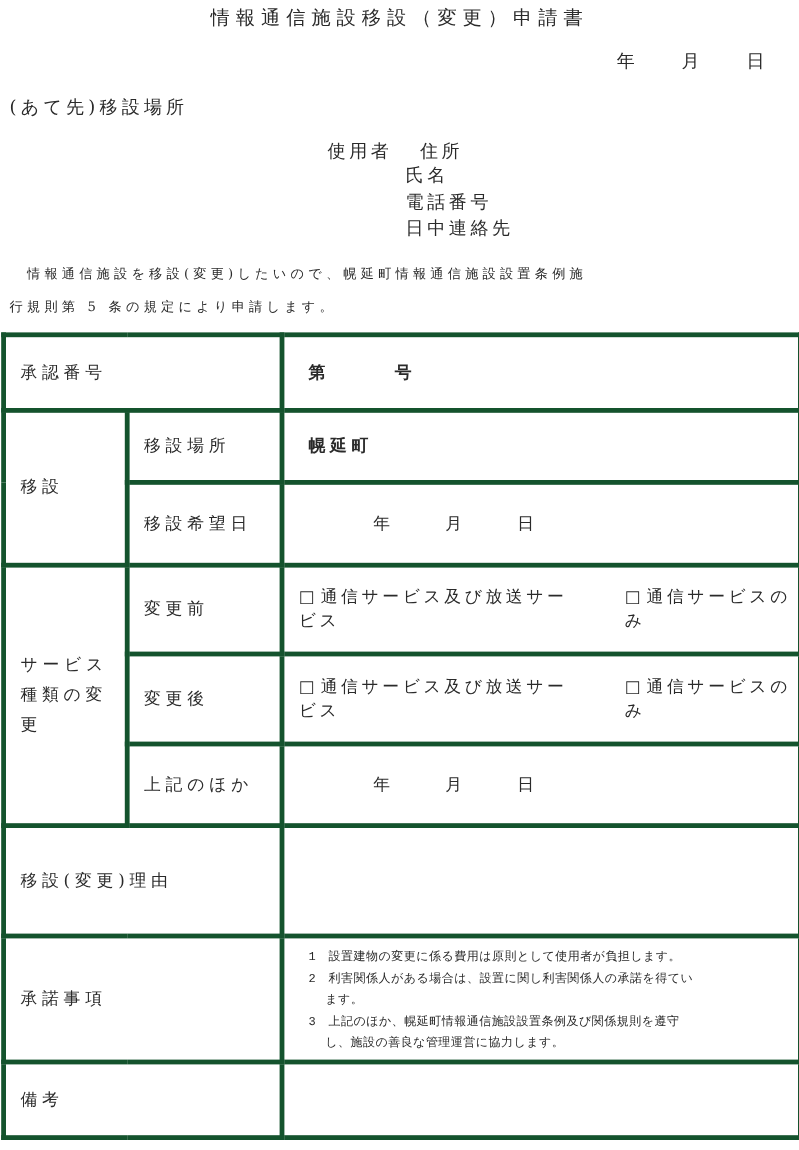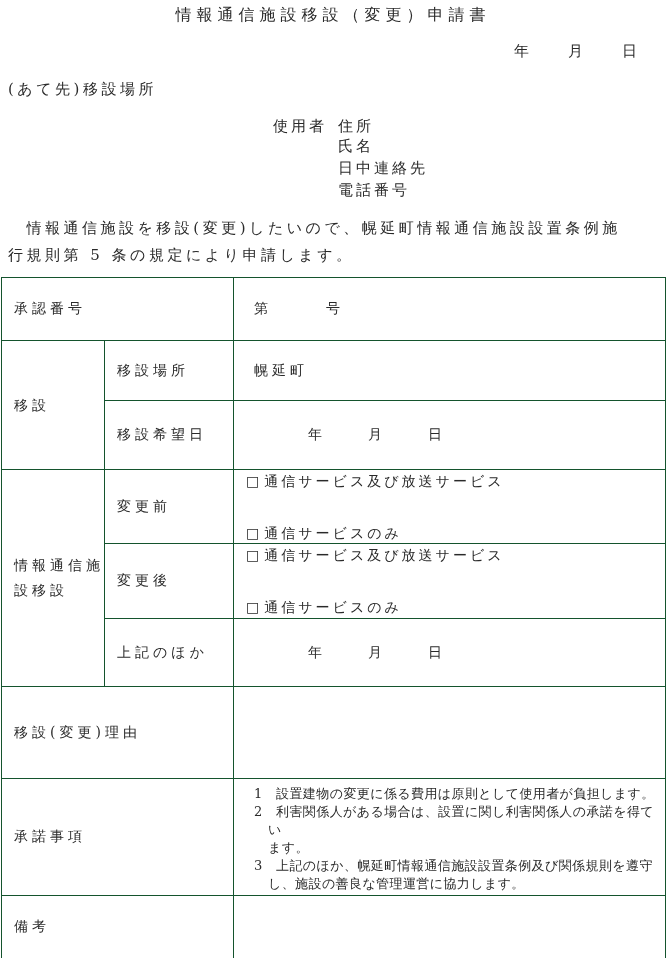--- a/index.html
+++ b/index.html
@@ -29,58 +29,59 @@
     line-height: 22px;
   }
   .addressee {
     margin: 16px 0 0 8px;
     font-size: 15px;
     letter-spacing: 3.5px;
     line-height: 22px;
   }
   .applicant-wrap { position: relative; margin: 15px 0 0 273px; height: 90px; }
   .app-row { font-size: 15px; letter-spacing: 3px; line-height: 22px; }
-  .app-row.first { display: flex; gap: 11px; }
+  .app-row.first { display: flex; gap: 23px; }
   .app-row.indent { margin-left: 65px; font-family: Liberation Mono, monospace; }
   .body-text {
     margin: 10px 8px 0 8px;
-    font-size: 15px;
+    font-size: 11px;
     letter-spacing: 3.5px;
     line-height: 27px;
     white-space: pre-line;
   }
 
   table.form-table {
     width: 664px;
     margin: 8px 1px 0 1px;
     border-collapse: collapse;
     table-layout: fixed;
   }
   .form-table td {
-    border: 1px solid #14532d;
+    border: 4px solid #14532d;
     vertical-align: middle;
     font-size: 14px;
     letter-spacing: 4px;
     padding: 0;
     overflow: hidden;
   }
   td.lbl { padding-left: 12px; }
   td.grp { padding-left: 12px; line-height: 25px; margin-top: 20px; }
-  td.val { padding-left: 20px; }
+  td.val { padding-left: 20px; font-weight: bold; }
   td.date-val { padding-left: 74px; letter-spacing: 6px; }
   td.checks-cell { padding-left: 12px; letter-spacing: 3px; }
-  .checks { display: flex; flex-direction: column; gap: 32px; }
+  .checks { display: flex; flex-direction: row; gap: 32px; }
   .check-row { line-height: 20px; }
   .check-row .box { margin-right: 2px; }
   td.consent-cell {
     padding: 6px 10px 2px 8px;
-    font-size: 13px;
+    font-size: 10px;
     letter-spacing: 0.4px;
     line-height: 18px;
     vertical-align: middle;
+    font-family: Liberation Mono, monospace;
   }
   .consent-item {
     padding-left: 26px;
     text-indent: -14px;
     white-space: pre-line;
   }
 </style>
 </head>
 <body>
 
@@ -91,22 +92,22 @@
   <div class="header-date">年　　月　　日</div>
 
   <div class="addressee">(あて先)移設場所</div>
 
   <div class="applicant-wrap">
     <div class="app-row first">
       <span>使用者</span>
       <span>住所</span>
     </div>
     <div class="app-row indent">氏名</div>
+    <div class="app-row indent">電話番号</div>
     <div class="app-row indent">日中連絡先</div>
-    <div class="app-row indent">電話番号</div>
 
   </div>
 
   <div class="body-text">　情報通信施設を移設(変更)したいので、幌延町情報通信施設設置条例施
 行規則第 5 条の規定により申請します。</div>
 
   <table class="form-table">
     <colgroup>
       <col style="width:103px">
       <col style="width:129px">
@@ -124,21 +125,21 @@
       <td class="lbl">移設場所</td>
       <td class="val">幌延町</td>
     </tr>
 
     <tr style="height:69px">
       <td class="lbl">移設希望日</td>
       <td class="date-val">年　　月　　日</td>
     </tr>
 
     <tr style="height:74px">
-      <td rowspan="3" class="grp">情報通信施設移設</td>
+      <td rowspan="3" class="grp">サービス種類の変更</td>
       <td class="lbl">変更前</td>
       <td class="checks-cell">
         <div class="checks">
           <div class="check-row">
             <span class="box">□</span><span>通信サービス及び放送サービス</span>
           </div>
           <div class="check-row">
             <span class="box">□</span><span>通信サービスのみ</span>
           </div>
         </div>

